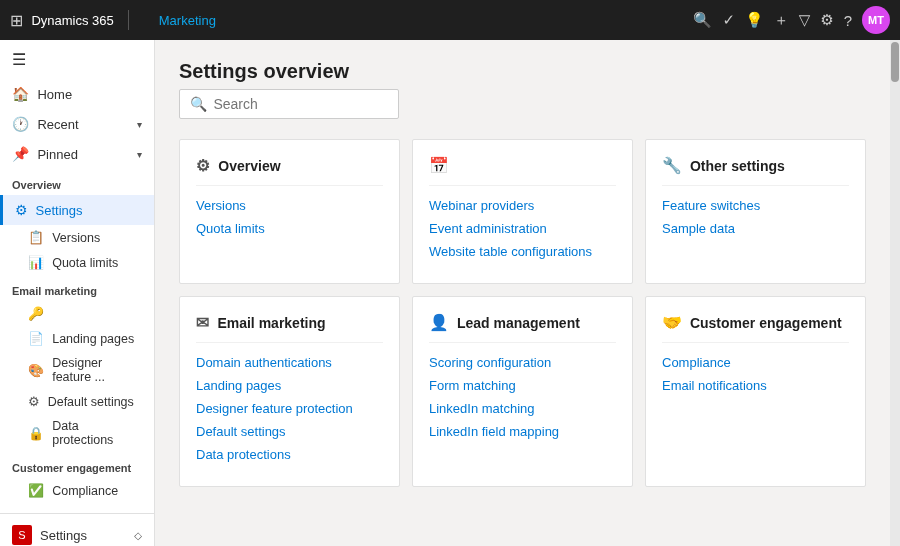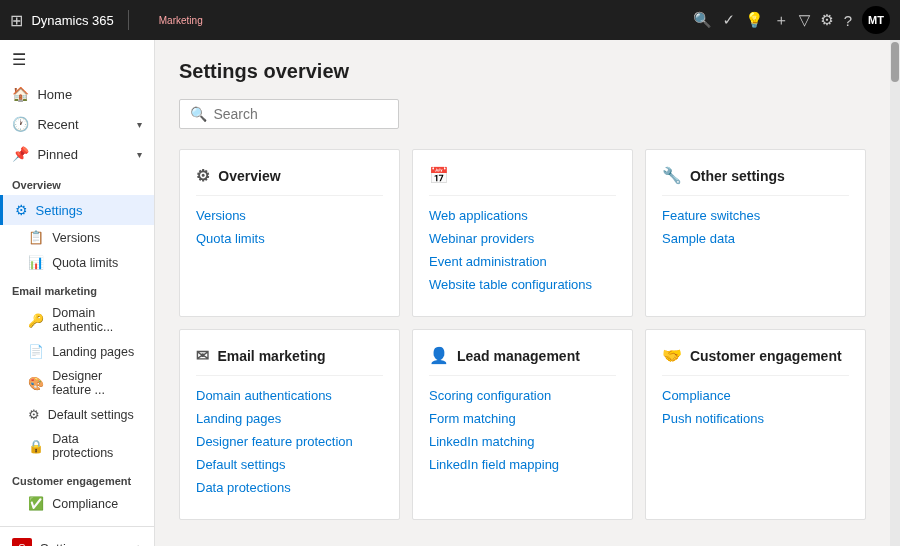--- a/index.html
+++ b/index.html
@@ -22,40 +22,40 @@
       font-size: 13px;
       color: white;
     }
     .top-nav-divider {
       width: 1px;
       height: 20px;
       background: #555;
       margin: 0 6px;
     }
     .top-nav-marketing {
-      font-size: 10px;
-      color: #fca5a5;
+      font-size: 13px;
+      color: #0ea5e9;
       padding-left: 16px;
     }
     .top-nav-icons {
       display: flex;
       align-items: center;
       gap: 10px;
       margin-left: auto;
     }
     .top-nav-icon {
       color: #ccc;
       font-size: 15px;
       cursor: pointer;
     }
     .avatar {
       width: 28px;
       height: 28px;
       border-radius: 50%;
-      background: #000000;
+      background: #d946ef;
       display: flex;
       align-items: center;
       justify-content: center;
       font-size: 11px;
       color: white;
       font-weight: 600;
     }
 
     
     .layout {
@@ -116,21 +116,21 @@
     .main-content {
       flex: 1;
       overflow-y: auto;
       padding: 20px 24px;
       background: #f3f2f1;
     }
     .page-title {
       font-size: 20px;
       font-weight: 600;
       color: #1f1f1f;
-      margin-bottom: 16px;
+      margin-bottom: 6px;
     }
     .page-subtitle {
       font-size: 13px;
       color: #444;
       margin-bottom: 16px;
     }
     .page-subtitle a {
       color: #0078d4;
       text-decoration: none;
     }
@@ -269,21 +269,20 @@
       <span>Versions</span>
     </div>
     <div class="sidebar-sub-item">
       <span class="icon">📊</span>
       <span>Quota limits</span>
     </div>
 
     <div class="sidebar-section-label">Email marketing</div>
     <div class="sidebar-sub-item">
       <span class="icon">🔑</span>
-      <span>Domain authentic...</span>
     </div>
     <div class="sidebar-sub-item">
       <span class="icon">📄</span>
       <span>Landing pages</span>
     </div>
     <div class="sidebar-sub-item">
       <span class="icon">🎨</span>
       <span>Designer feature ...</span>
     </div>
     <div class="sidebar-sub-item">
@@ -328,21 +327,20 @@
             <span>Overview</span>
           </div>
           <a class="card-link">Versions</a>
           <a class="card-link">Quota limits</a>
         </div>
 
         <div class="card">
           <div class="card-header">
             <span class="card-icon">📅</span>
           </div>
-          <a class="card-link">Web applications</a>
           <a class="card-link">Webinar providers</a>
           <a class="card-link">Event administration</a>
           <a class="card-link">Website table configurations</a>
         </div>
 
         <div class="card">
           <div class="card-header">
             <span class="card-icon">🔧</span>
             <span>Other settings</span>
           </div>
@@ -372,21 +370,21 @@
           <a class="card-link">LinkedIn matching</a>
           <a class="card-link">LinkedIn field mapping</a>
         </div>
 
         <div class="card">
           <div class="card-header">
             <span class="card-icon">🤝</span>
             <span>Customer engagement</span>
           </div>
           <a class="card-link">Compliance</a>
-          <a class="card-link">Push notifications</a>
+          <a class="card-link">Email notifications</a>
         </div>
 
       </div>
     </div>
 
     <div class="right-scrollbar">
       <div class="right-scrollbar-thumb"></div>
     </div>
   </div>
 

